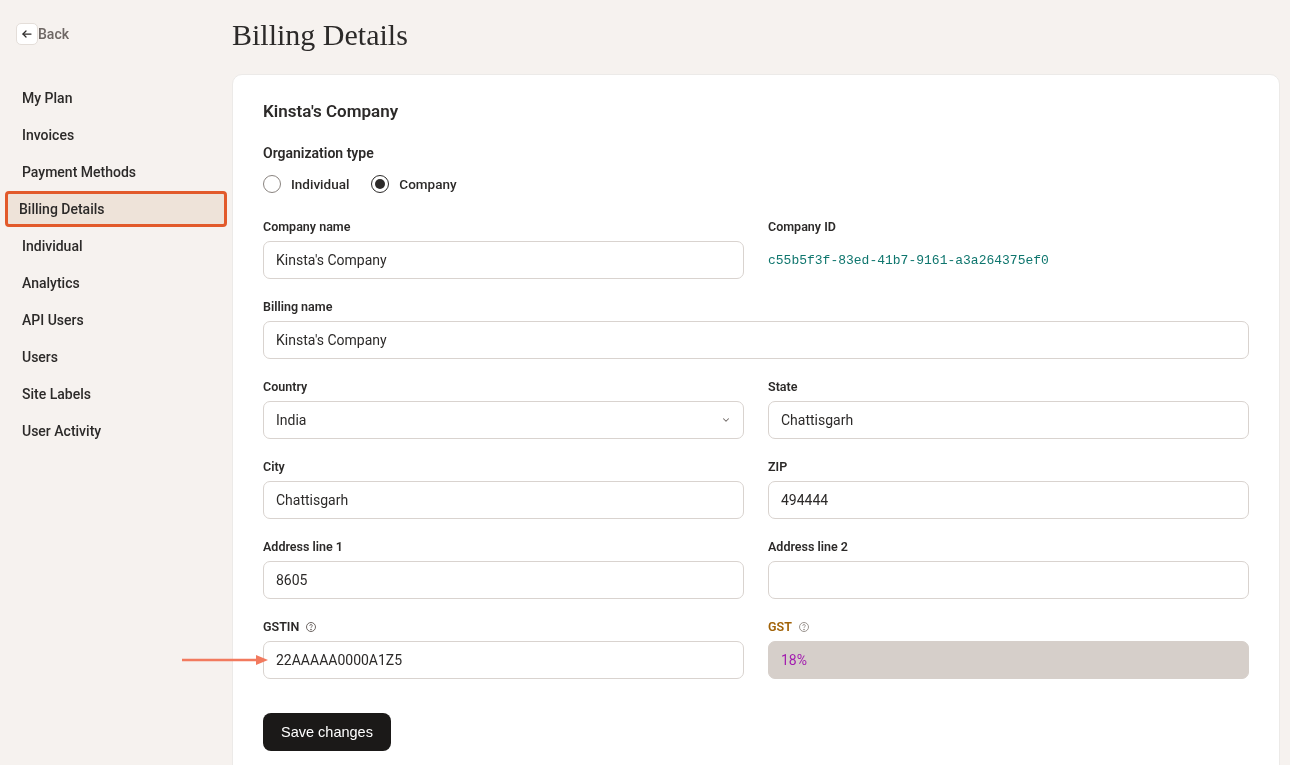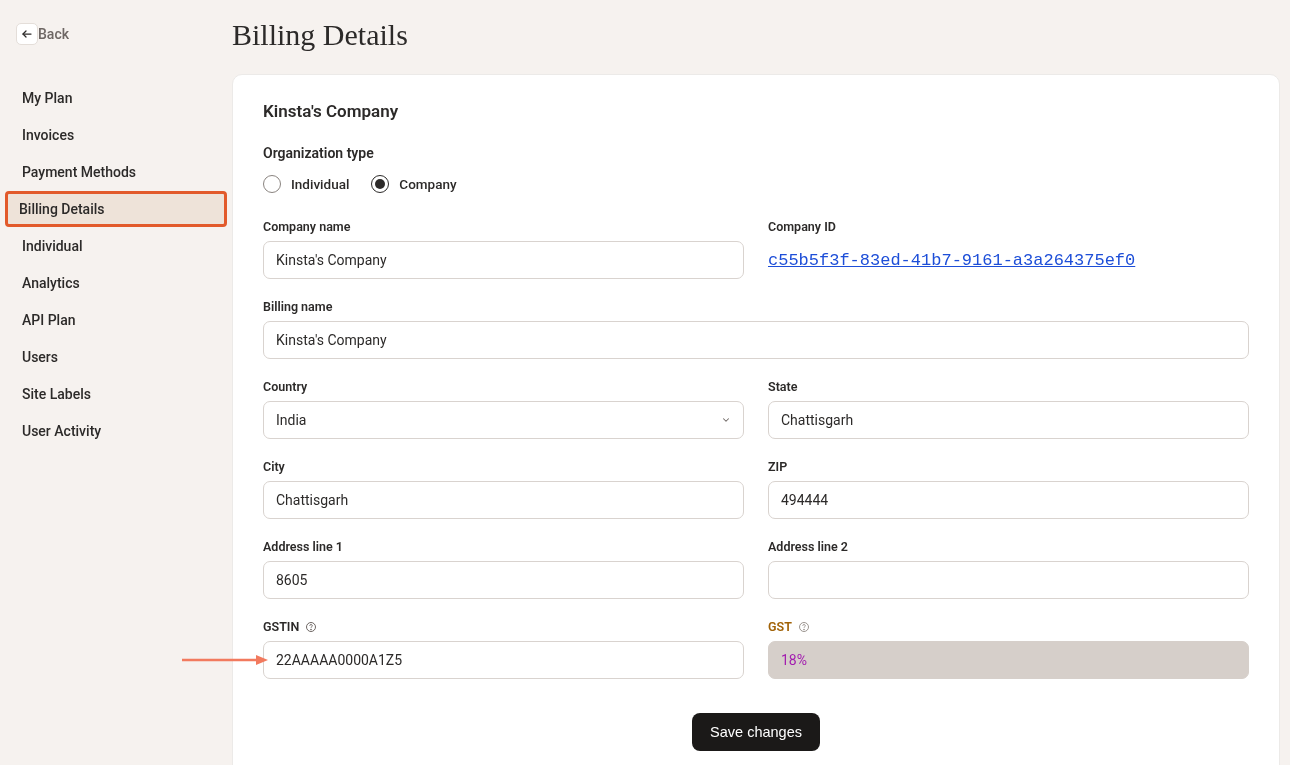--- a/index.html
+++ b/index.html
@@ -128,35 +128,34 @@
       color: #2c2a29;
       background: #ffffff;
       display: flex;
       align-items: center;
     }
     .static-value {
       height: 38px;
       display: flex;
       align-items: center;
       font-family: "SFMono-Regular", Consolas, "Liberation Mono", Menlo, monospace;
-      font-size: 17px;
-      color: #1d4ed8;
-      text-decoration: underline;
+      font-size: 13px;
+      color: #0f766e;
     }
     .select-wrap { position: relative; justify-content: space-between; cursor: pointer; }
     .select-text { flex: 1; }
     .select-chevron svg { width: 10px; height: 10px; }
     .disabled-input {
       background: #d6cfca;
       color: #a21caf;
       border-color: #d6cfca;
     }
     .actions {
       display: flex;
-      justify-content: center;
+      justify-content: flex-start;
       margin-top: 34px;
     }
     .save-btn {
       background: #1b1918;
       color: #ffffff;
       border: none;
       border-radius: 8px;
       padding: 11px 18px;
       font-size: 14.5px;
       font-weight: 500;
@@ -186,21 +185,21 @@
       <span class="back-label">Back</span>
     </div>
 
     <nav>
       <div class="nav-item">My Plan</div>
       <div class="nav-item">Invoices</div>
       <div class="nav-item">Payment Methods</div>
       <div class="nav-item active-highlight">Billing Details</div>
       <div class="nav-item">Individual</div>
       <div class="nav-item">Analytics</div>
-      <div class="nav-item">API Plan</div>
+      <div class="nav-item">API Users</div>
       <div class="nav-item">Users</div>
       <div class="nav-item">Site Labels</div>
       <div class="nav-item">User Activity</div>
     </nav>
   </aside>
 
   <main class="main">
     <h1 class="page-title">Billing Details</h1>
 
     <div class="card">

